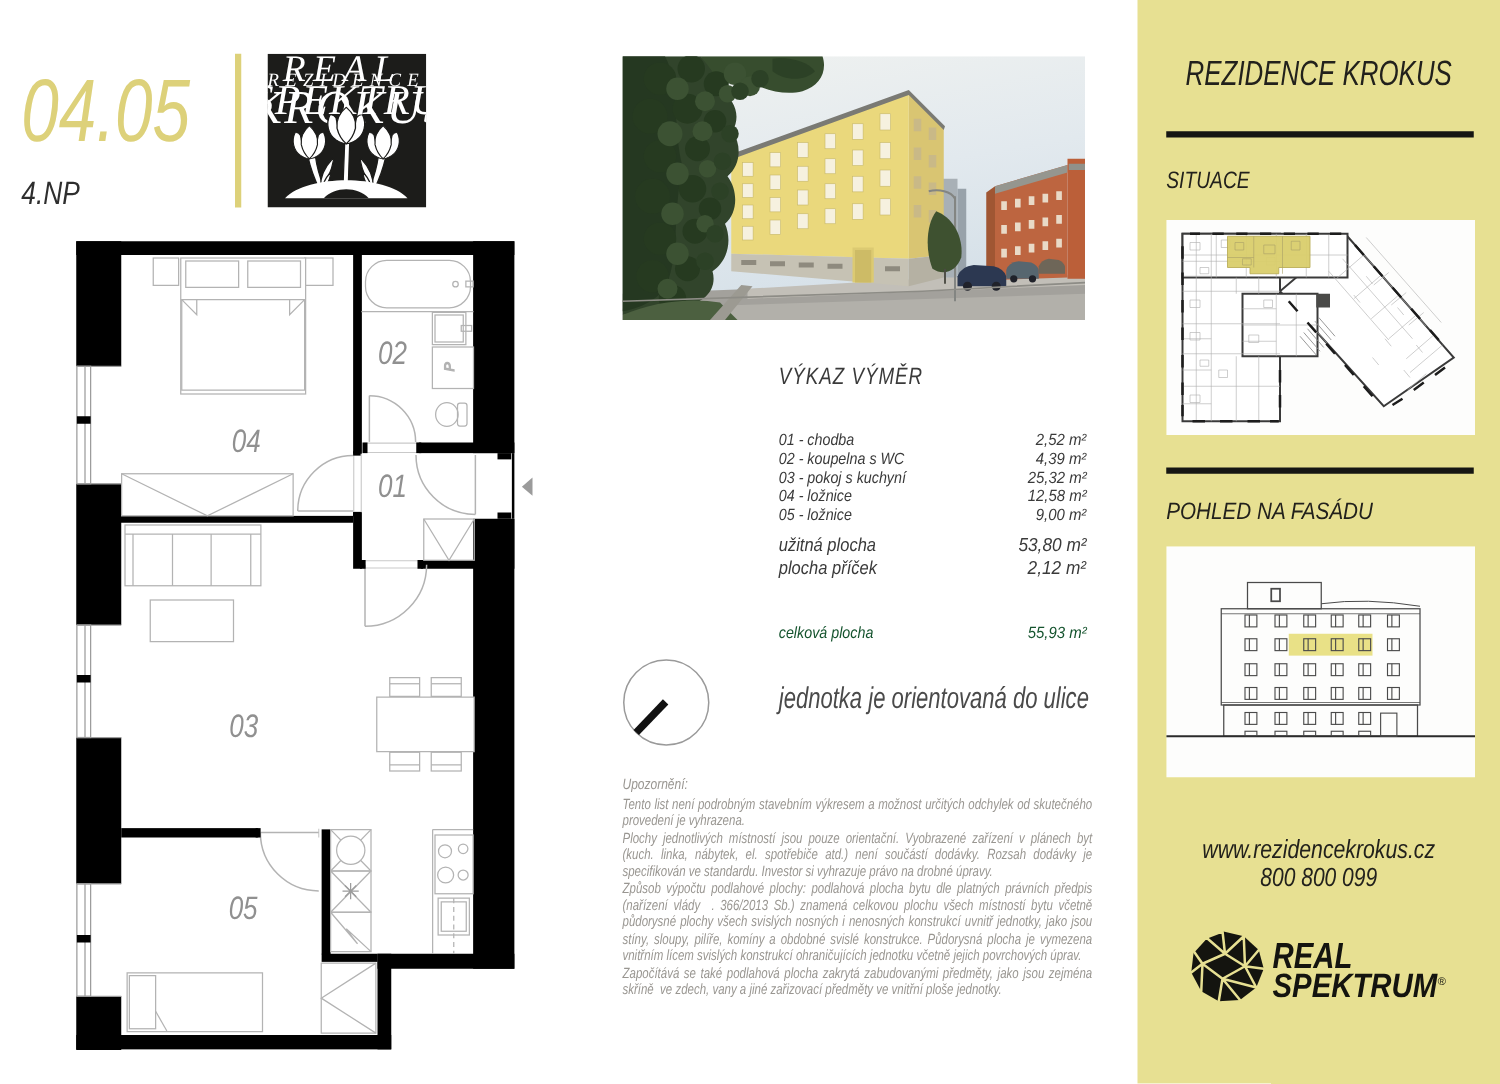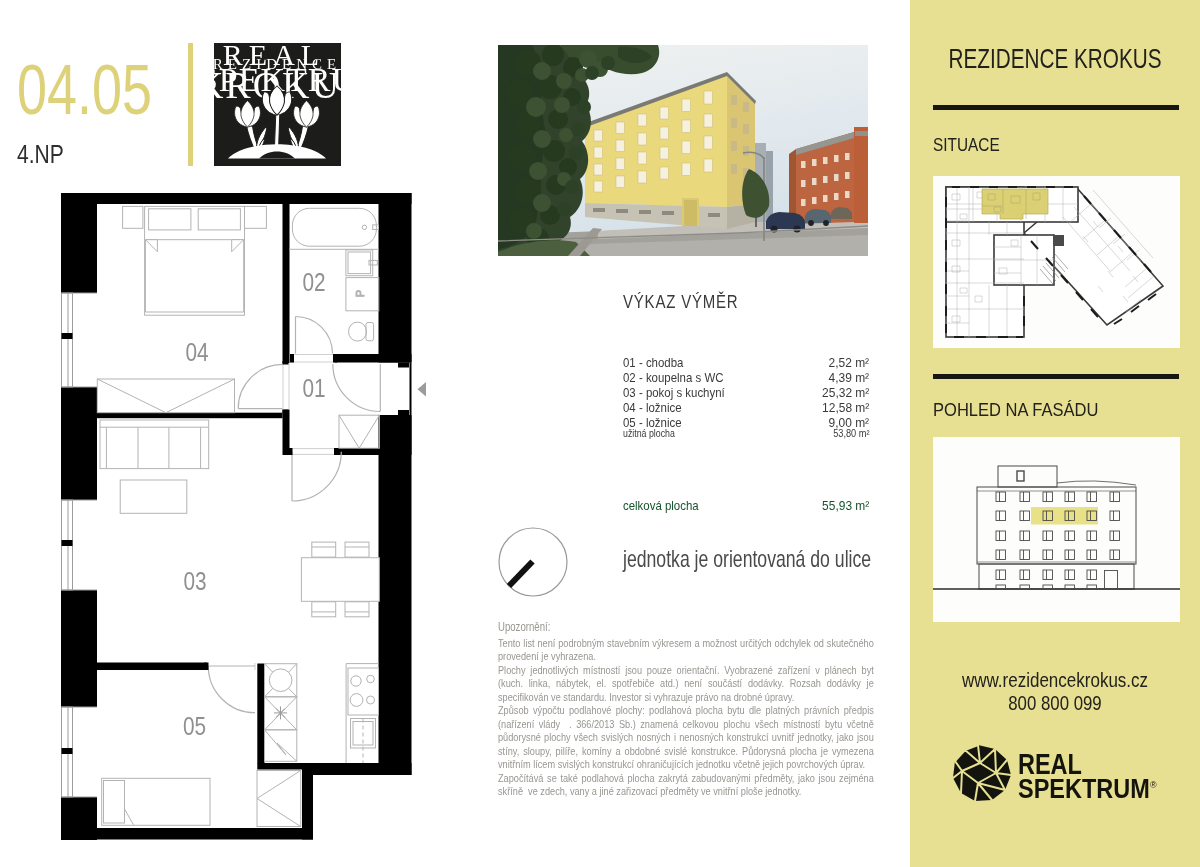--- a/index.html
+++ b/index.html
@@ -1,15 +1,15 @@
 <!DOCTYPE html>
 <html><head><meta charset="utf-8">
 <style>
 html,body{margin:0;padding:0;background:#fff;font-family:"Liberation Sans",sans-serif;}
-#page{position:relative;width:1200px;height:867px;overflow:hidden;background:#fff;}
+#page{position:relative;width:1200px;height:867px;overflow:hidden;background:#fff;font-style:italic;}
 .abs{position:absolute;}
 </style></head>
 <body>
 <div id="page">
 
 <div class="abs" style="left:17px;top:49px;font-size:71px;font-weight:400;color:#ddd17a;transform:scale(0.76,1);transform-origin:left top;">04.05</div>
 
 <div class="abs" style="left:17px;top:139px;font-size:26px;color:#2e2e2e;transform:scale(0.81,1);transform-origin:left top;">4.NP</div>
 
 <div class="abs" style="left:188px;top:43px;width:5px;height:123px;background:#ddd17a;"></div>
@@ -444,21 +444,21 @@
 <circle cx="313" cy="178" r="2.9" fill="#20222a"></circle>
 <circle cx="328" cy="178" r="2.9" fill="#20222a"></circle>
 <path d="M333 168 Q335 163 341 162 L349 163 Q353 165 354 168 L354 174 L333 174 Z" fill="#6e6658"></path>
 </g>
 
 <path d="M0 196 L240 188 L370 181" stroke="#8d8c86" stroke-width="1.4" fill="none"></path>
 </svg>
 
 <div class="abs" style="left:623px;top:291px;font-size:19px;color:#3a3a3a;letter-spacing:1px;transform:scale(0.79,1);transform-origin:left top;">VÝKAZ VÝMĚR</div>
 
-<div class="abs" style="left:623px;top:355px;width:246px;font-size:13px;color:#3a3a3a;">
+<div class="abs" style="left:623px;top:344px;width:246px;font-size:13px;color:#3a3a3a;">
 <div style="height:14px;">
         <span style="float:left;transform:scale(0.88,1);transform-origin:left top;">01 - chodba</span>
         <span style="float:right;transform:scale(0.92,1);transform-origin:right top;">2,52 m²</span>
       </div>
 <div style="height:14px;clear:both">
         <span style="float:left;transform:scale(0.88,1);transform-origin:left top;">02 - koupelna s WC</span>
         <span style="float:right;transform:scale(0.92,1);transform-origin:right top;">4,39 m²</span>
       </div>
 <div style="height:14px;clear:both">
         <span style="float:left;transform:scale(0.88,1);transform-origin:left top;">03 - pokoj s kuchyní</span>
@@ -467,24 +467,28 @@
 <div style="height:14px;clear:both">
         <span style="float:left;transform:scale(0.88,1);transform-origin:left top;">04 - ložnice</span>
         <span style="float:right;transform:scale(0.92,1);transform-origin:right top;">12,58 m²</span>
       </div>
 <div style="height:14px;clear:both">
         <span style="float:left;transform:scale(0.88,1);transform-origin:left top;">05 - ložnice</span>
         <span style="float:right;transform:scale(0.92,1);transform-origin:right top;">9,00 m²</span>
       </div>
 </div>
 
-<div class="abs" style="left:623px;top:428px;width:246px;font-size:10px;color:#3a3a3a;">
+<div class="abs" style="left:623px;top:428px;width:246px;font-size:15px;color:#3a3a3a;">
 <div style="height:17.6px;">
         <span style="float:left;transform:scale(0.88,1);transform-origin:left top;">užitná plocha</span>
         <span style="float:right;transform:scale(0.92,1);transform-origin:right top;">53,80 m²</span>
+      </div>
+<div style="height:17.6px;clear:both">
+        <span style="float:left;transform:scale(0.88,1);transform-origin:left top;">plocha příček</span>
+        <span style="float:right;transform:scale(0.92,1);transform-origin:right top;">2,12 m²</span>
       </div>
 </div>
 
 <div class="abs" style="left:623px;top:498px;width:246px;font-size:13px;color:#14532d;">
 <span style="float:left;transform:scale(0.88,1);transform-origin:left top;">celková plocha</span>
       <span style="float:right;transform:scale(0.92,1);transform-origin:right top;">55,93 m²</span>
 </div>
 
 <svg class="abs" style="left:497px;top:527px" width="72" height="72" viewBox="0 0 72 72">
 <circle cx="36" cy="35" r="34" fill="none" stroke="#9a9a9a" stroke-width="1.2"></circle>

